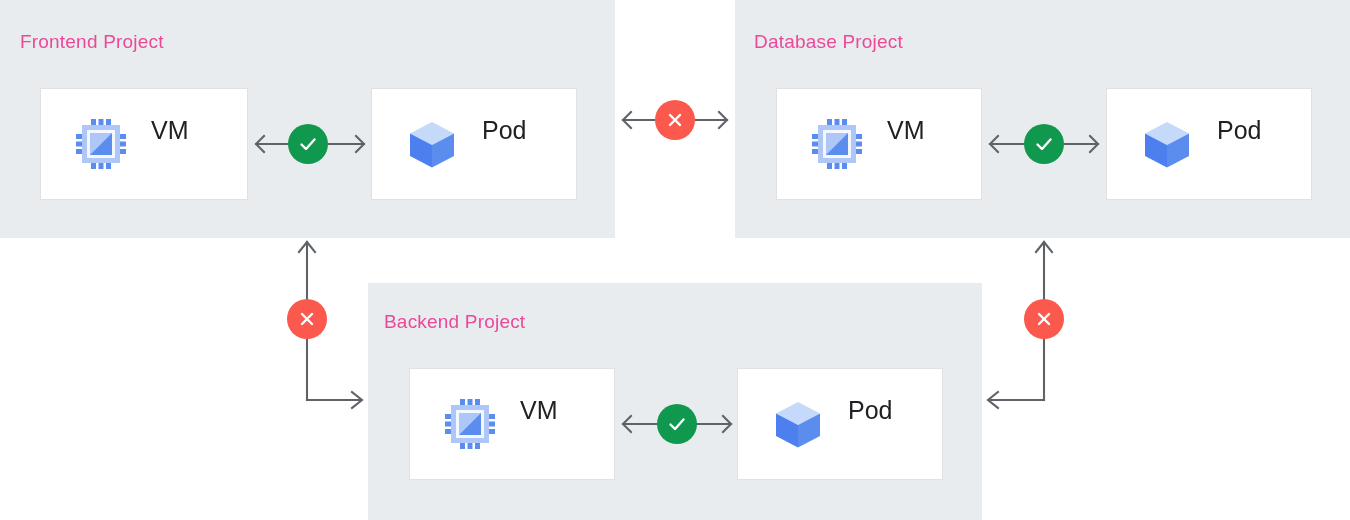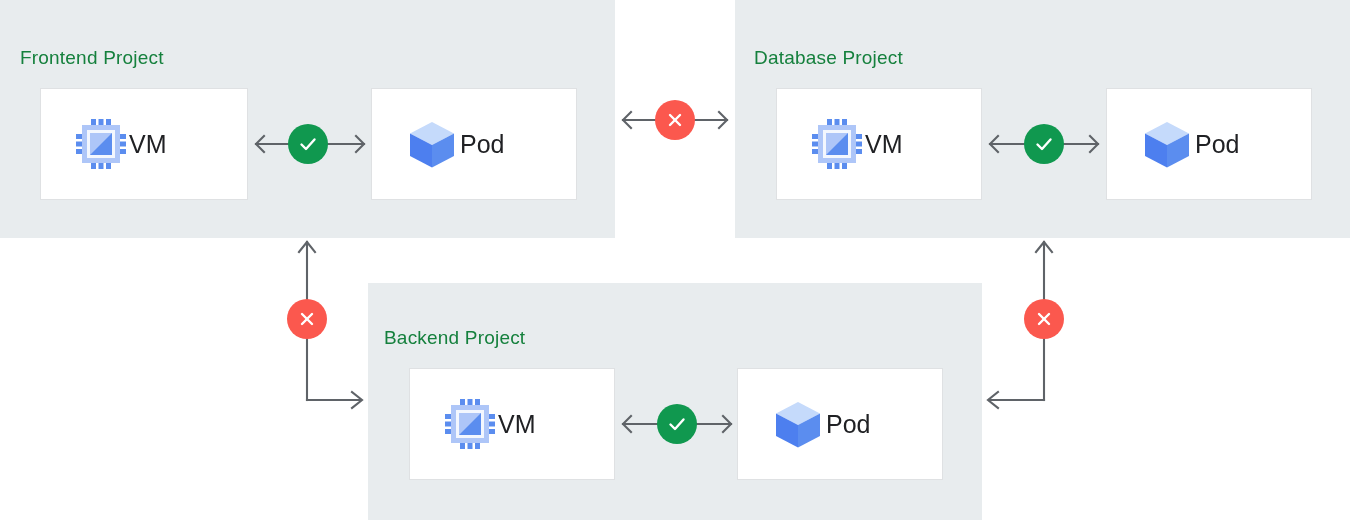--- a/index.html
+++ b/index.html
@@ -1,26 +1,26 @@
 <!DOCTYPE html>
 <html><head>
 <meta charset="utf-8">
 <style>
   html,body{margin:0;padding:0;background:#ffffff;}
   body{width:1350px;height:520px;position:relative;overflow:hidden;
        font-family:"Liberation Sans","DejaVu Sans",sans-serif;}
   .stage{position:absolute;inset:0;width:1350px;height:520px;}
 
   .panel{position:absolute;background:#e8ecee;}
-  .panel-title{position:absolute;color:#15803d;font-size:19px;
-      letter-spacing:.2px;white-space:nowrap;margin-top:16px;}
+  .panel-title{position:absolute;color:#ec4899;font-size:19px;
+      letter-spacing:.2px;white-space:nowrap;}
 
   .card{position:absolute;background:#ffffff;border:1px solid #dfe1e3;
       box-sizing:border-box;display:flex;align-items:center;}
-  .card-inner{display:flex;align-items:center;gap:2px;padding-left:34px;}
+  .card-inner{display:flex;align-items:flex-start;gap:24px;padding-left:34px;}
   .node-label{font-size:25px;color:#202124;line-height:1;}
 
   .icon-wrap{width:52px;height:52px;flex:none;display:block;}
   .icon-wrap svg{display:block;width:52px;height:52px;}
 
   .conn{position:absolute;}
   .conn svg{display:block;overflow:visible;}
   .badge{position:absolute;border-radius:50%;display:flex;
       align-items:center;justify-content:center;}
   .badge svg{display:block;}

